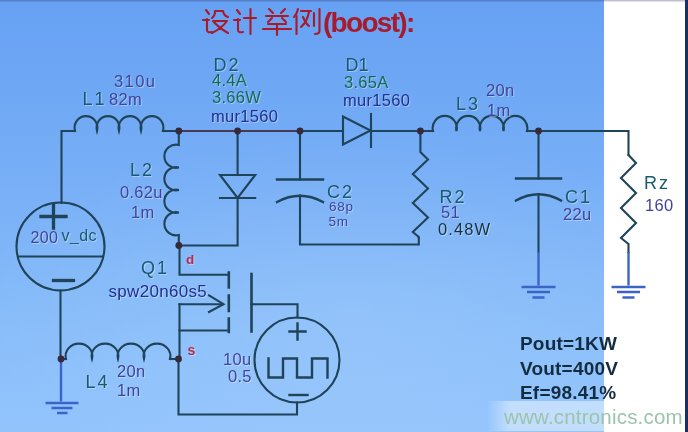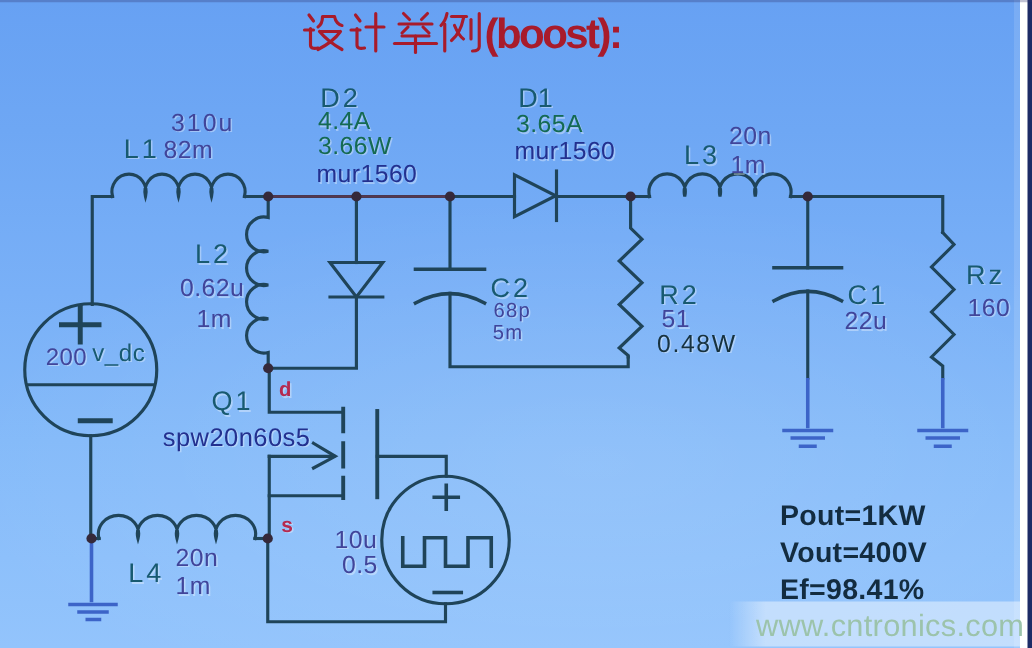--- a/index.html
+++ b/index.html
@@ -1,17 +1,17 @@
 <!DOCTYPE html>
 <html><head>
 <meta charset="utf-8">
 <style>
   html,body{margin:0;padding:0;}
   body{width:688px;height:432px;overflow:hidden;font-family:"Liberation Sans",sans-serif;}
-  #bg{position:relative;width:680px;height:432px;
+  #bg{position:relative;width:604px;height:432px;
       background:radial-gradient(90% 60% at 58% 72%, rgba(255,255,255,0.10), rgba(255,255,255,0) 70%),linear-gradient(180deg,#67a1f3 0%,#6ea7f4 20%,#79b0f7 45%,#84baf9 68%,#8dc0fb 86%,#93c4fc 100%);}
   svg{position:absolute;left:0;top:0;filter:blur(0.5px);}
 </style>
 </head>
 <body>
 <div id="bg">
 <svg width="688" height="432" viewBox="0 0 688 432">
   <defs>
     <linearGradient id="band" x1="0" y1="0" x2="1" y2="0">
       <stop offset="0" stop-color="#ffffff" stop-opacity="0"></stop>

